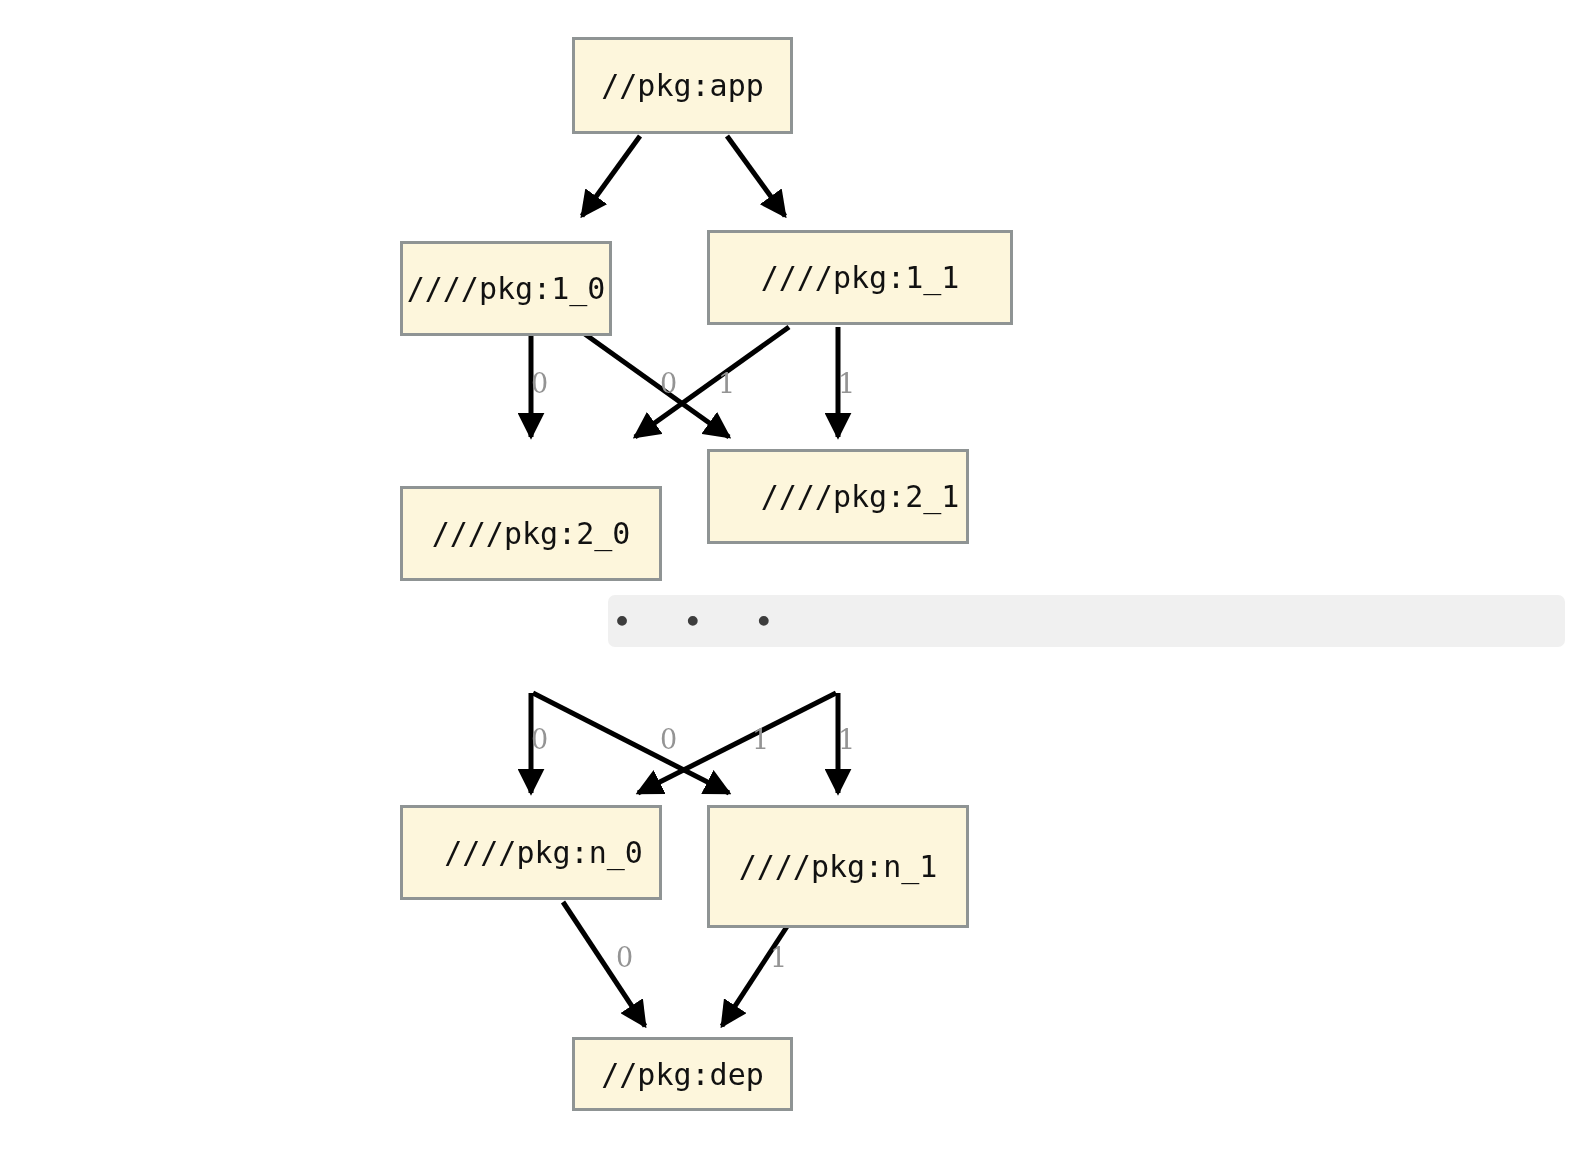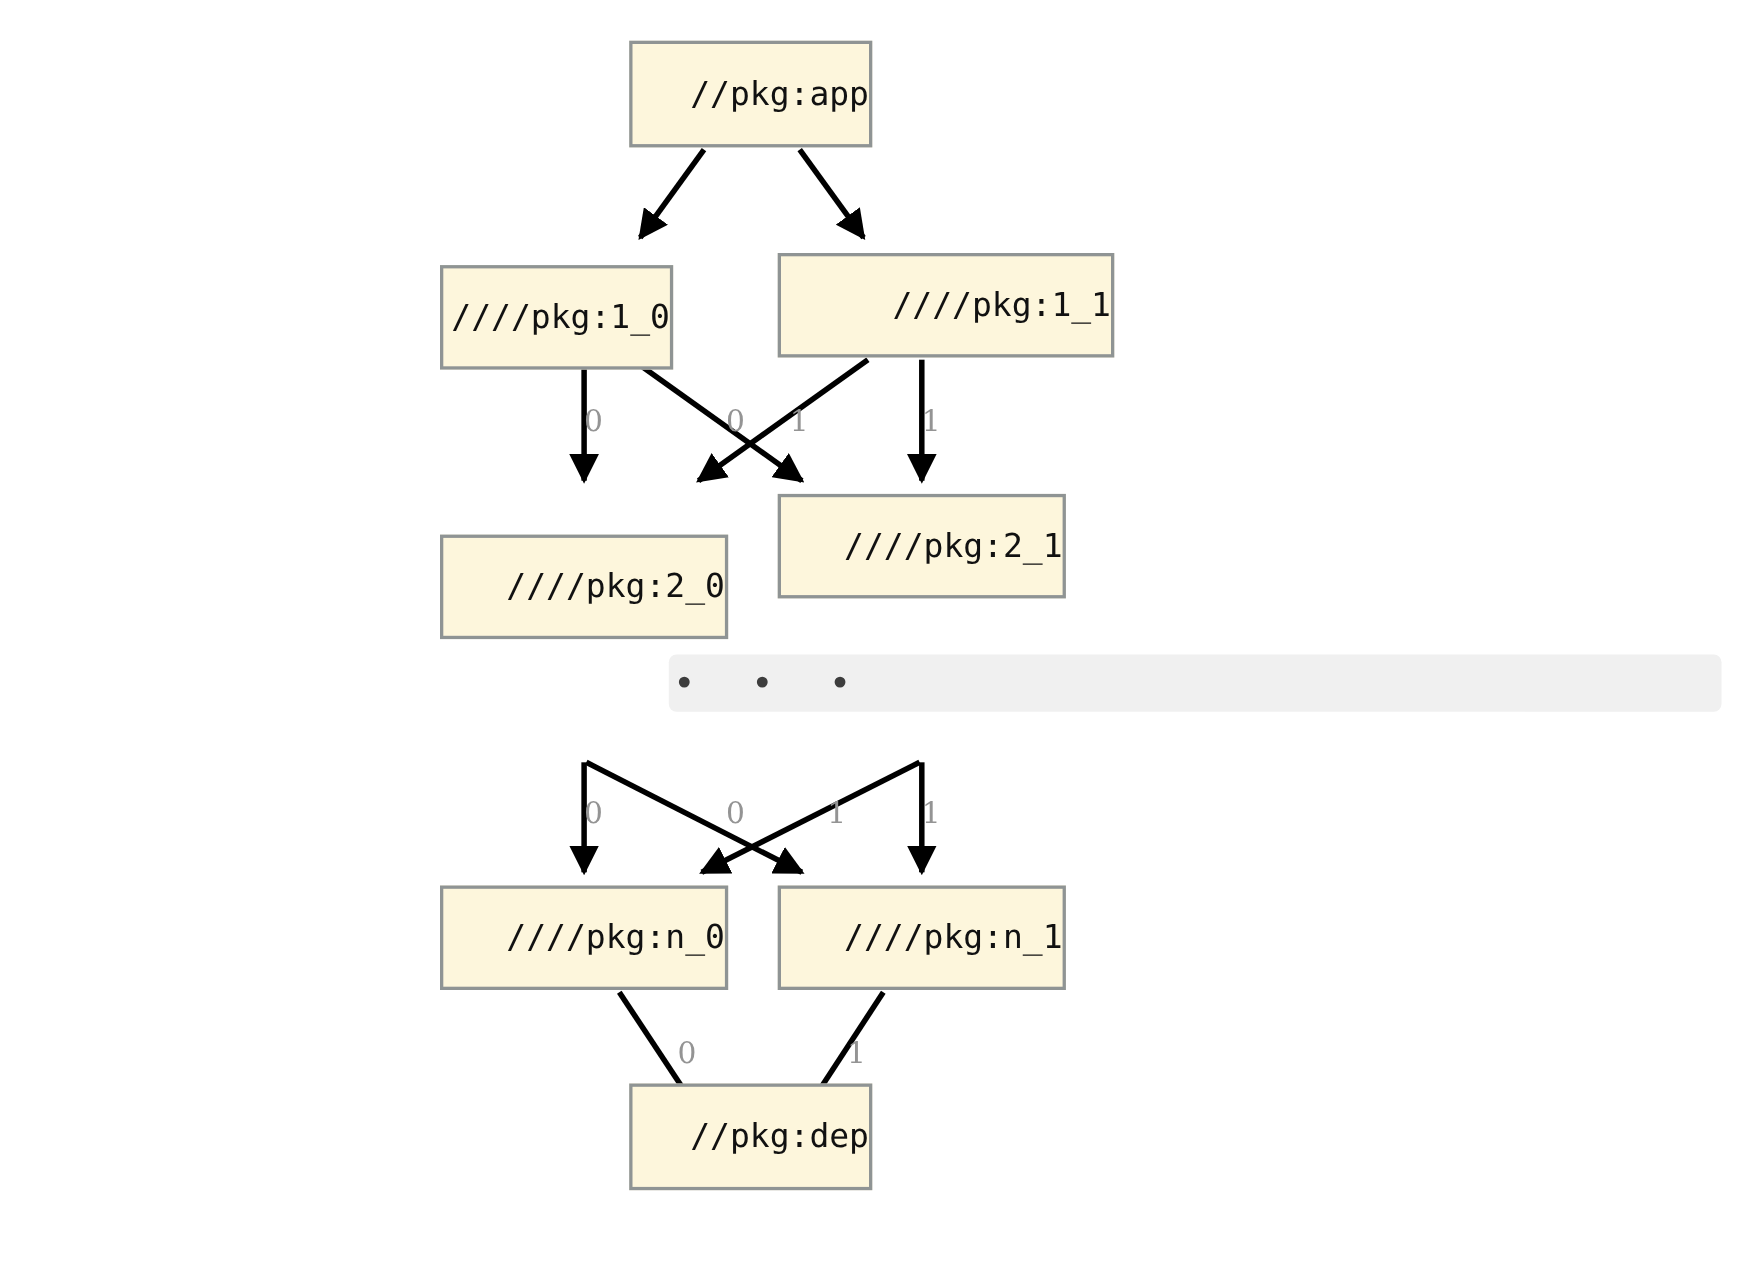--- a/index.html
+++ b/index.html
@@ -21,21 +21,21 @@
     width: 1592px;
     height: 1162px;
   }
   .node-box {
     position: absolute;
     box-sizing: border-box;
     background: #fdf6dc;
     border: 3px solid #8f9494;
     display: flex;
     align-items: center;
-    justify-content: flex-end;
+    justify-content: center;
     z-index: 3;
   }
   .node-label {
     font-family: "DejaVu Sans Mono", "Liberation Mono", monospace;
     font-size: 30px;
     color: #111111;
     letter-spacing: 0px;
     white-space: nowrap;
   }
   .edge-label {
@@ -136,25 +136,25 @@
 </div>
 
 <div class="node-box" style="left:707px; top:449px; width:262px; height:95px;padding-left:44px;">
   <span class="node-label">////pkg:2_1</span>
 </div>
 
 <div class="node-box" style="left:400px; top:805px; width:262px; height:95px;padding-left:25px;">
   <span class="node-label">////pkg:n_0</span>
 </div>
 
-<div class="node-box" style="left:707px; top:805px; width:262px; height:95px;">
+<div class="node-box" style="left:707px; top:805px; width:262px; height:123px;">
   <span class="node-label">////pkg:n_1</span>
 </div>
 
-<div class="node-box" style="left:572px; top:985px; width:221px; height:97px;">
+<div class="node-box" style="left:572px; top:1037px; width:221px; height:74px;">
   <span class="node-label">//pkg:dep</span>
 </div>
 
 <span class="edge-label" style="left:531px; top:368px;">0</span>
 <span class="edge-label" style="left:660px; top:368px;">0</span>
 <span class="edge-label" style="left:718px; top:368px;">1</span>
 <span class="edge-label" style="left:838px; top:368px;">1</span>
 <span class="edge-label" style="left:531px; top:724px;">0</span>
 <span class="edge-label" style="left:660px; top:724px;">0</span>
 <span class="edge-label" style="left:752px; top:724px;">1</span>

